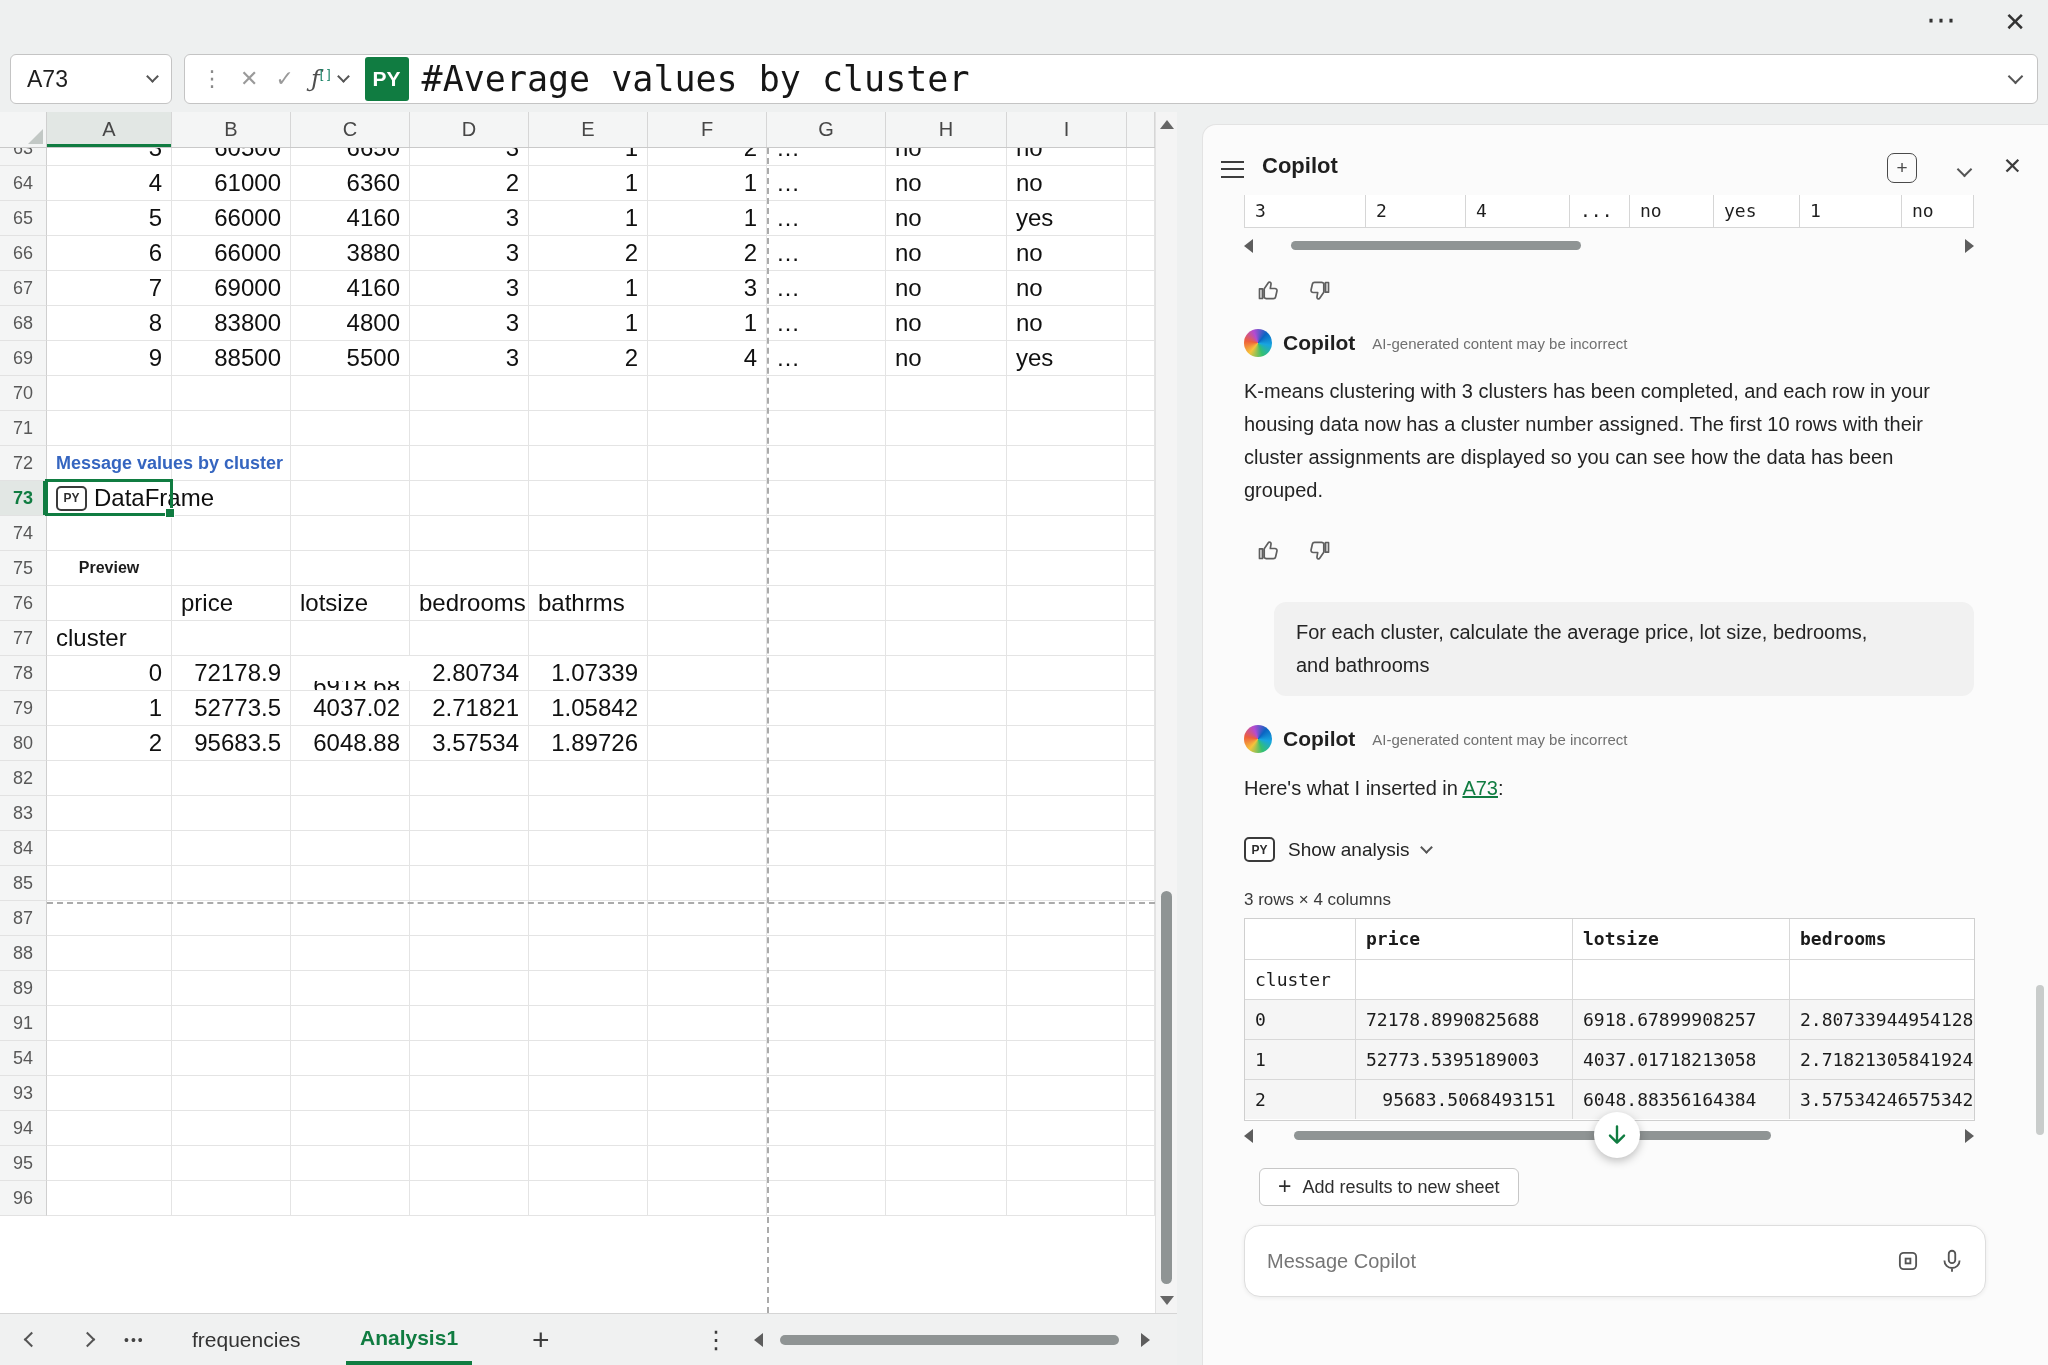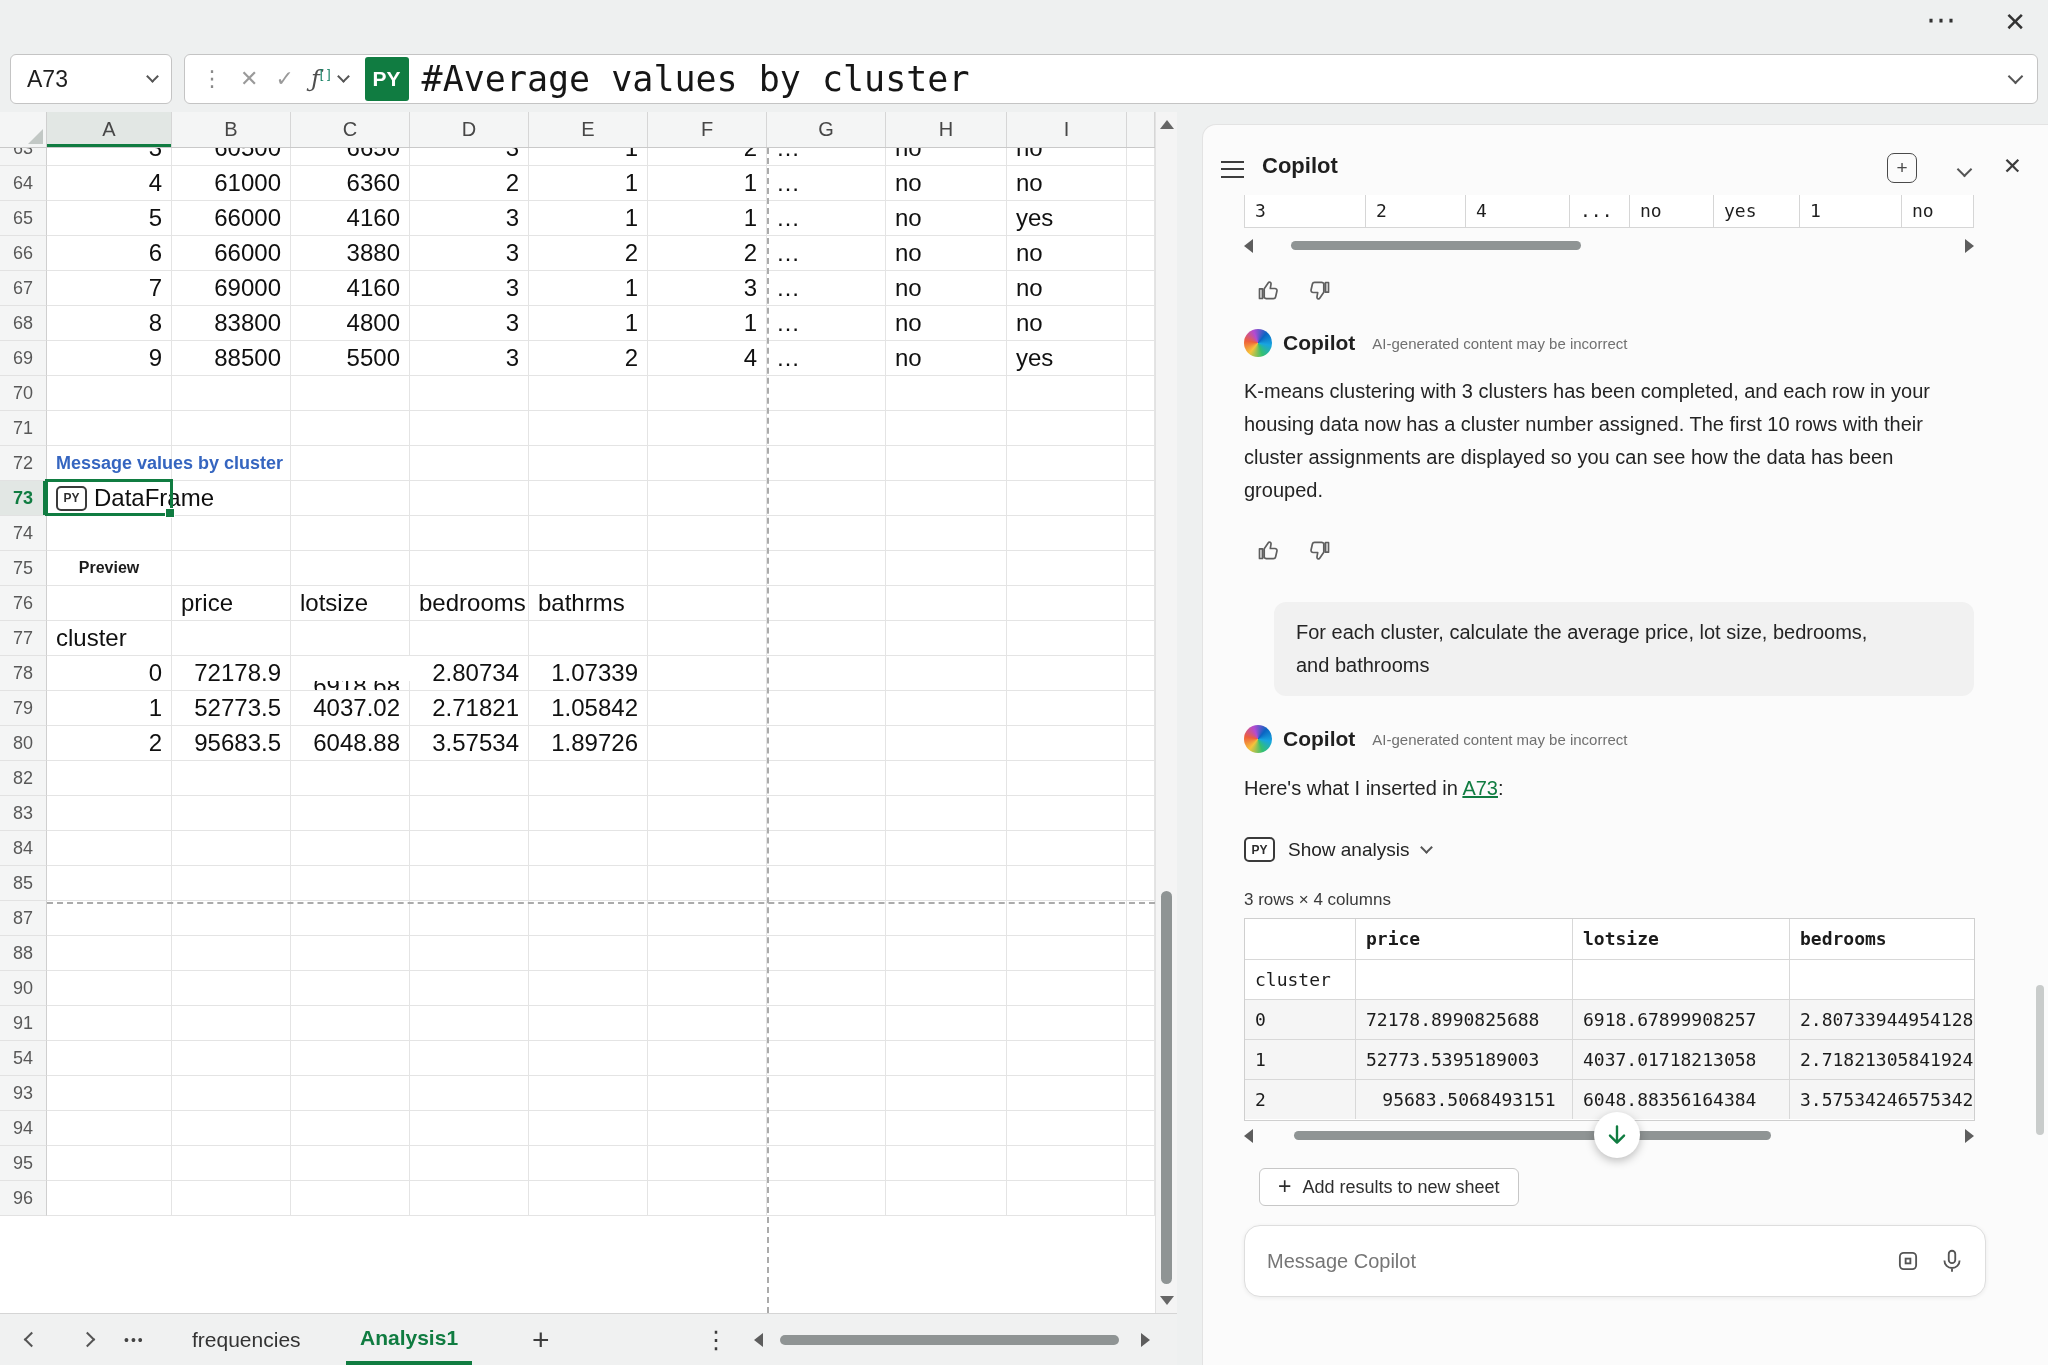--- a/index.html
+++ b/index.html
@@ -495,21 +495,21 @@
         <div class="gcell" style="width: 119px;"></div>
         <div class="gcell" style="width: 119px;"></div>
         <div class="gcell" style="width: 119px;"></div>
         <div class="gcell" style="width: 119px;"></div>
         <div class="gcell" style="width: 119px;"></div>
         <div class="gcell" style="width: 121px;"></div>
         <div class="gcell" style="width: 120px;"></div>
         <div class="gcell" style="width: 28px;"></div>
       </div>
       <div class="grow">
-        <div class="rowhead">90</div>
+        <div class="rowhead">89</div>
         <div class="gcell" style="width: 125px;"></div>
         <div class="gcell" style="width: 119px;"></div>
         <div class="gcell" style="width: 119px;"></div>
         <div class="gcell" style="width: 119px;"></div>
         <div class="gcell" style="width: 119px;"></div>
         <div class="gcell" style="width: 119px;"></div>
         <div class="gcell" style="width: 119px;"></div>
         <div class="gcell" style="width: 121px;"></div>
         <div class="gcell" style="width: 120px;"></div>
         <div class="gcell" style="width: 28px;"></div>

